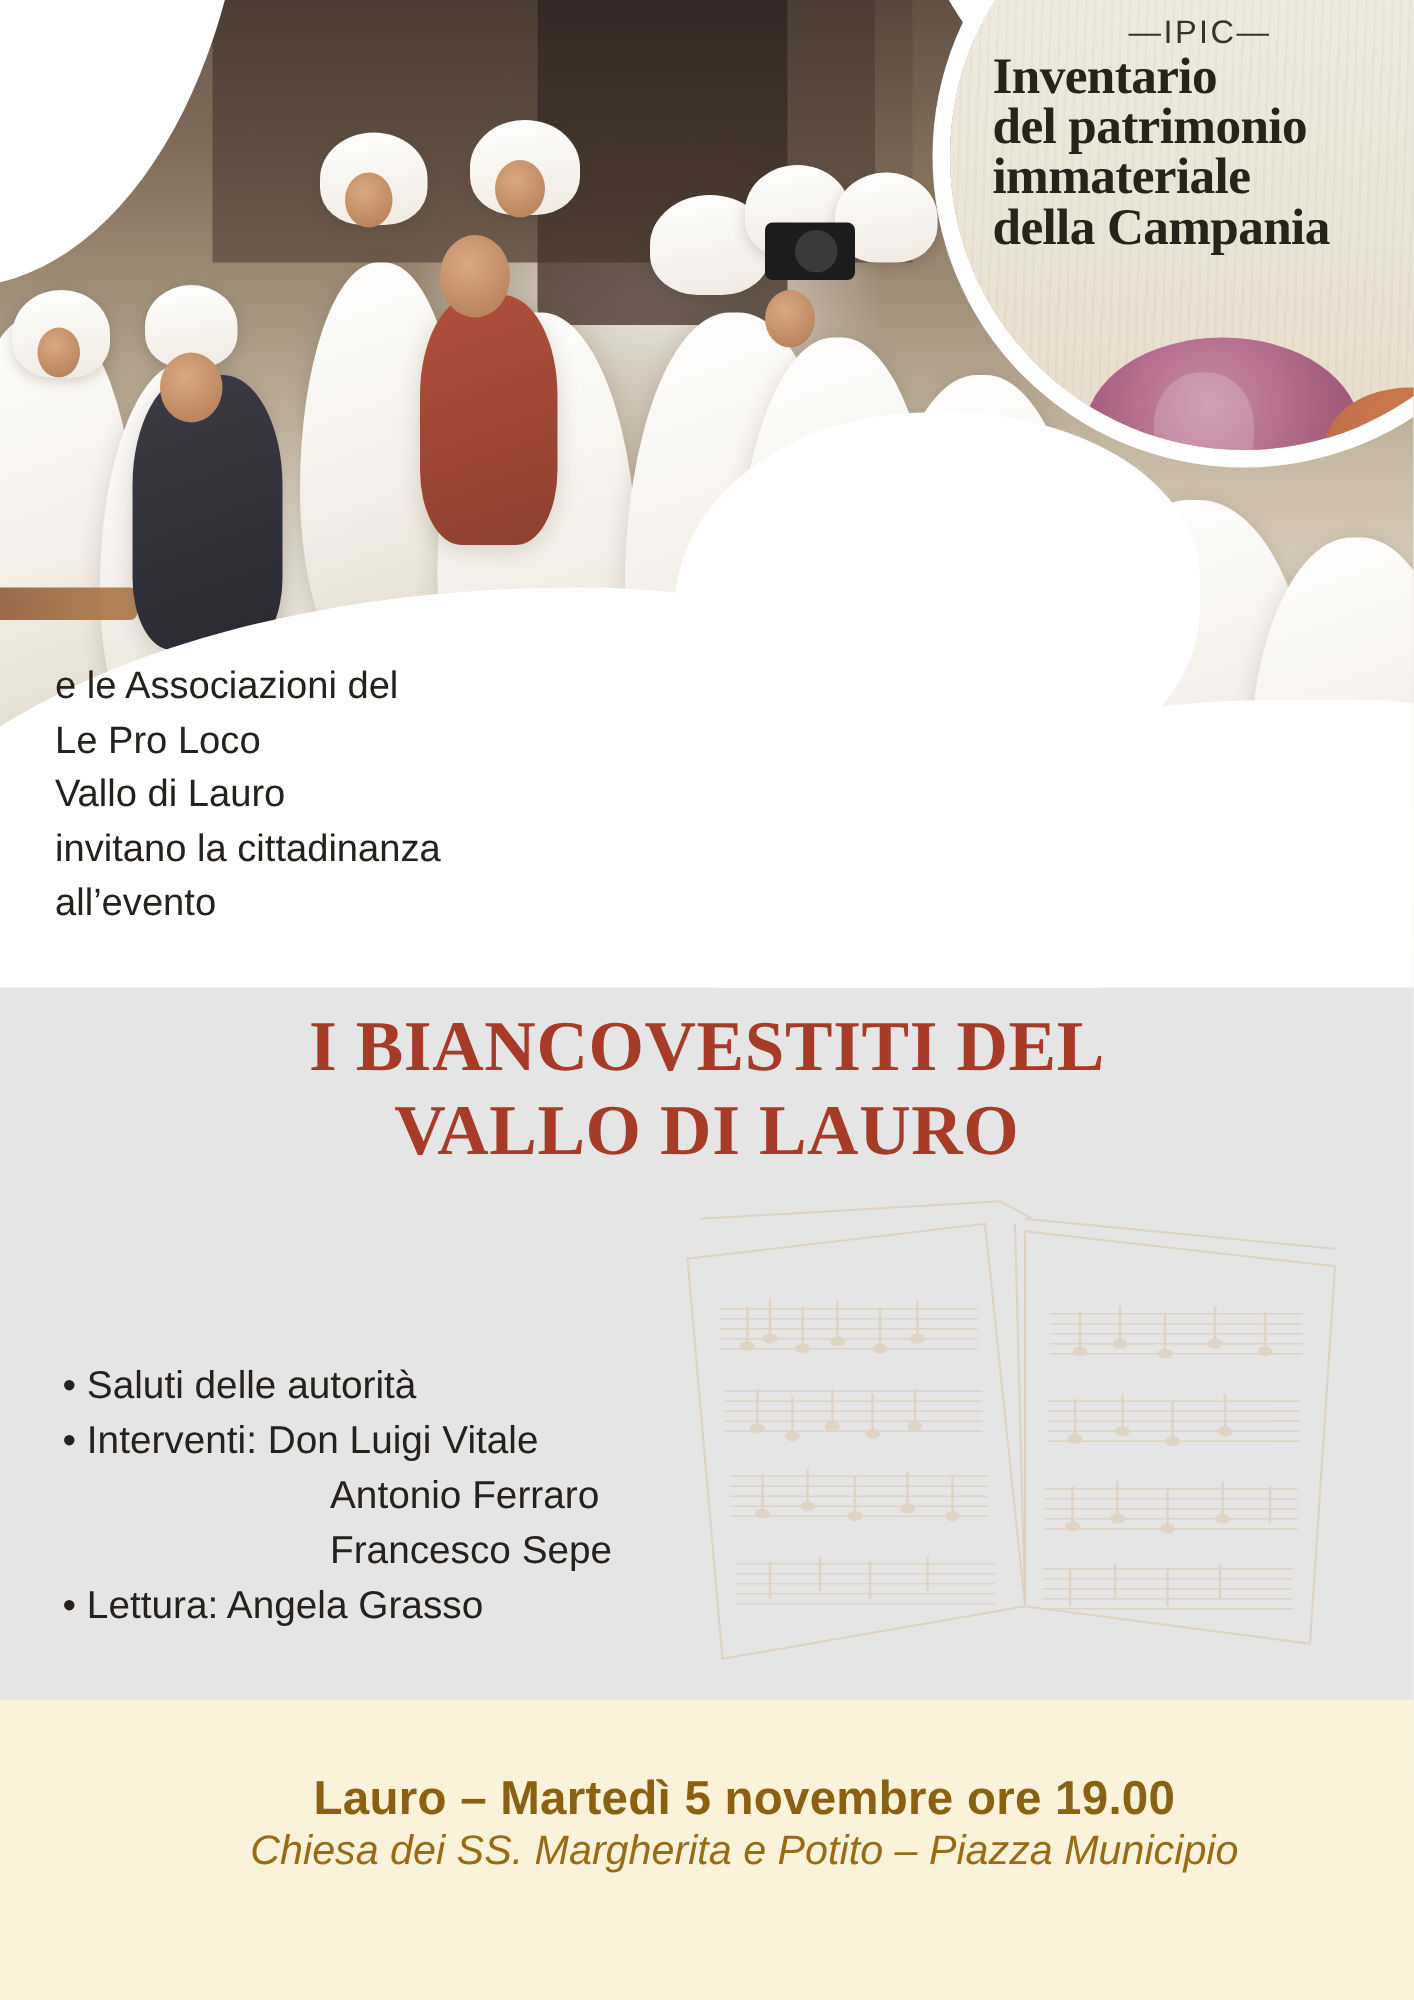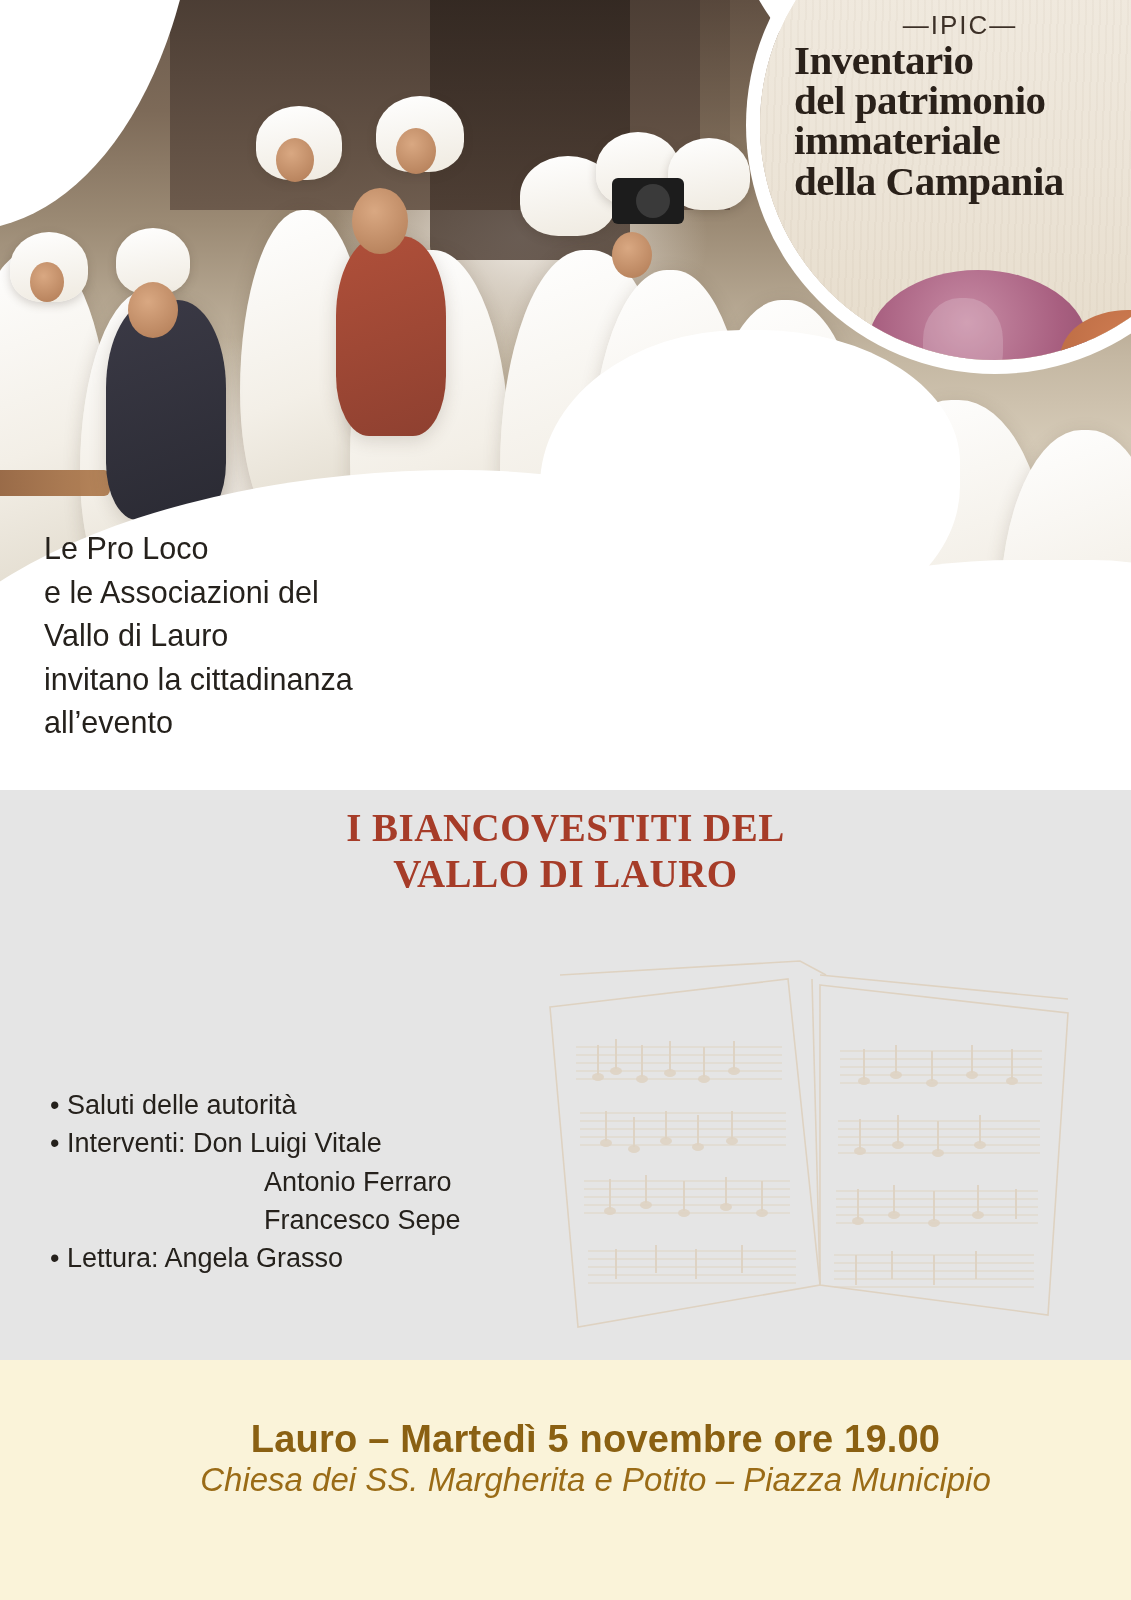--- a/index.html
+++ b/index.html
@@ -238,21 +238,21 @@
     position: absolute;
     left: 0;
     top: 805px;
     width: 1131px;
     text-align: center;
   }
   .main-title {
     color: #a63c28;
     font-family: "Liberation Serif", serif;
     font-weight: bold;
-    font-size: 39px;
+    font-size: 57px;
     line-height: 1.17;
     letter-spacing: .5px;
   }
   .subtitle {
     margin-top: 22px;
     color: #9a6b16;
     font-family: "Liberation Sans", sans-serif;
     font-weight: bold;
     font-size: 31px;
     letter-spacing: .2px;
@@ -268,21 +268,21 @@
     opacity: .55;
   }
 
   
   .program {
     position: absolute;
     left: 50px;
     top: 1086px;
     width: 640px;
     color: #25211c;
-    font-size: 27px;
+    font-size: 31px;
     line-height: 1.42;
     font-family: "Liberation Sans", sans-serif;
   }
   .program .row { white-space: pre; }
   .program .indent { padding-left: 214px; }
 
   
   .footer {
     position: absolute;
     left: 0;
@@ -378,22 +378,22 @@
         <div>Inventario</div>
         <div>del patrimonio</div>
         <div>immateriale</div>
         <div>della Campania</div>
       </div>
 
     </div>
   </div>
 
   <div class="intro">
+    <div>e le Associazioni del</div>
     <div>Le Pro Loco</div>
-    <div>e le Associazioni del</div>
     <div>Vallo di Lauro</div>
     <div>invitano la cittadinanza</div>
     <div>all’evento</div>
   </div>
 
   <svg class="sheet" viewBox="0 0 560 400">
     <g fill="none" stroke="#d9c3a5" stroke-width="1.6">
       <path d="M30 52 L268 24 L300 330 L58 372 Z"></path>
       <path d="M300 30 L548 58 L528 360 L300 330 Z"></path>
       <path d="M292 24 L300 330"></path>

